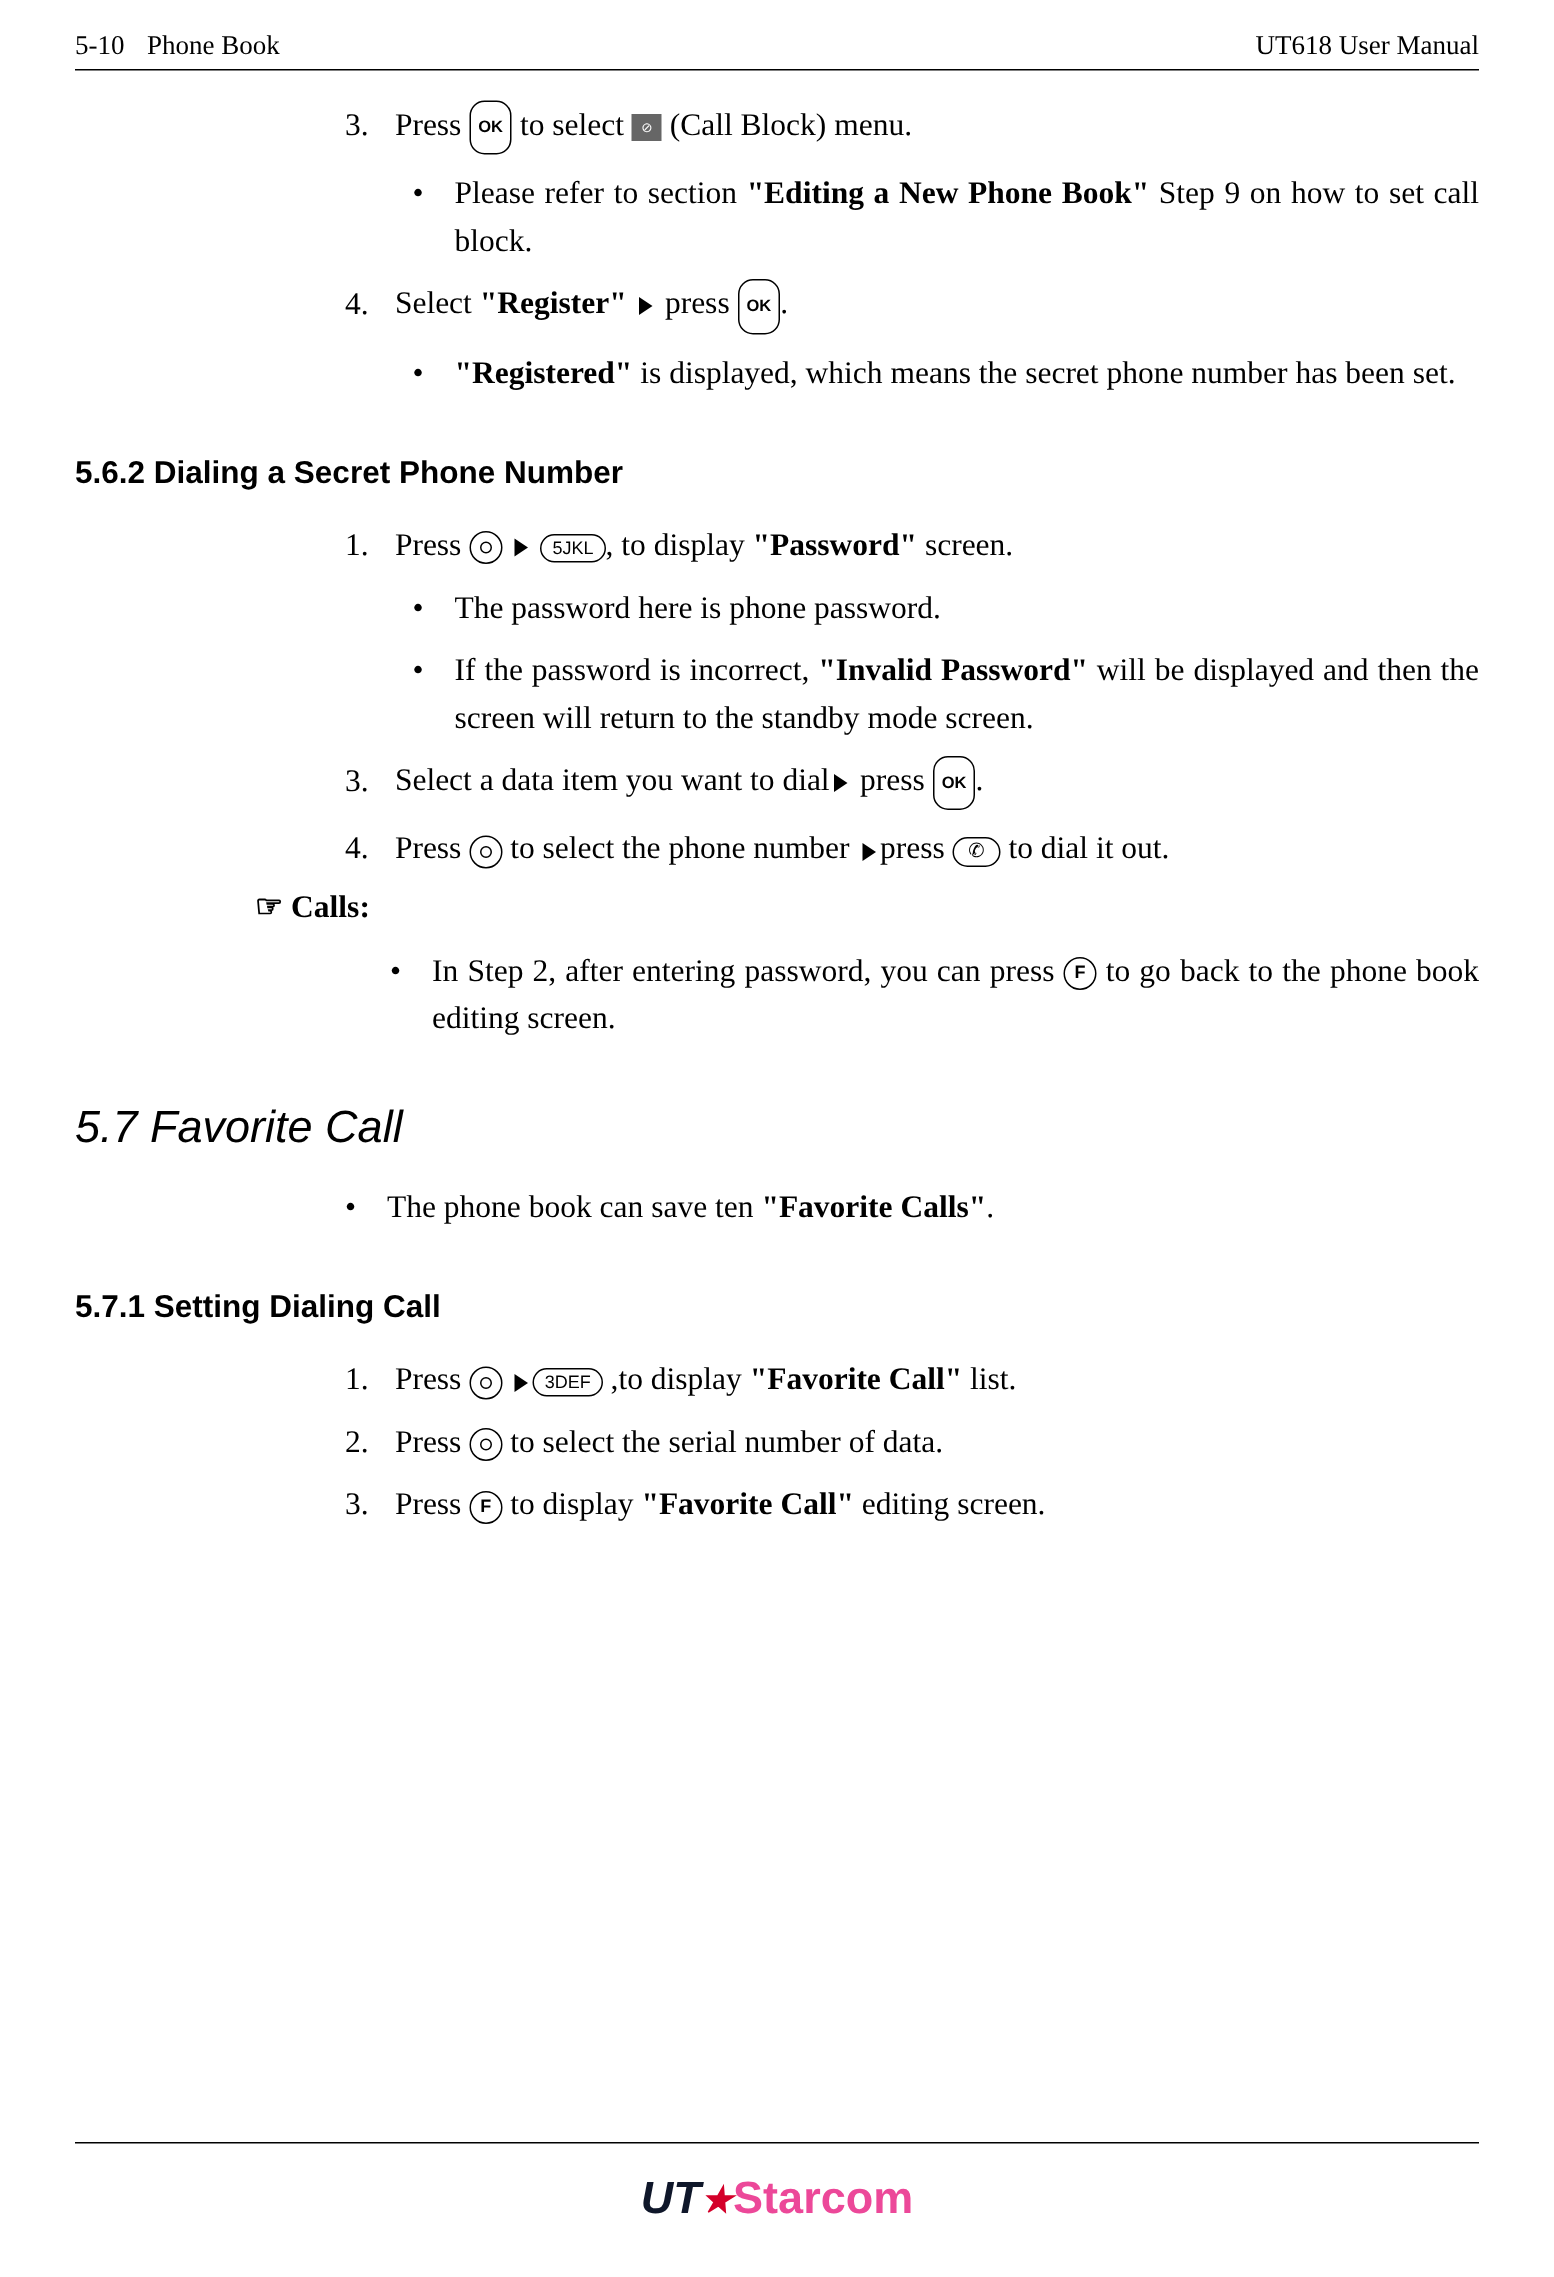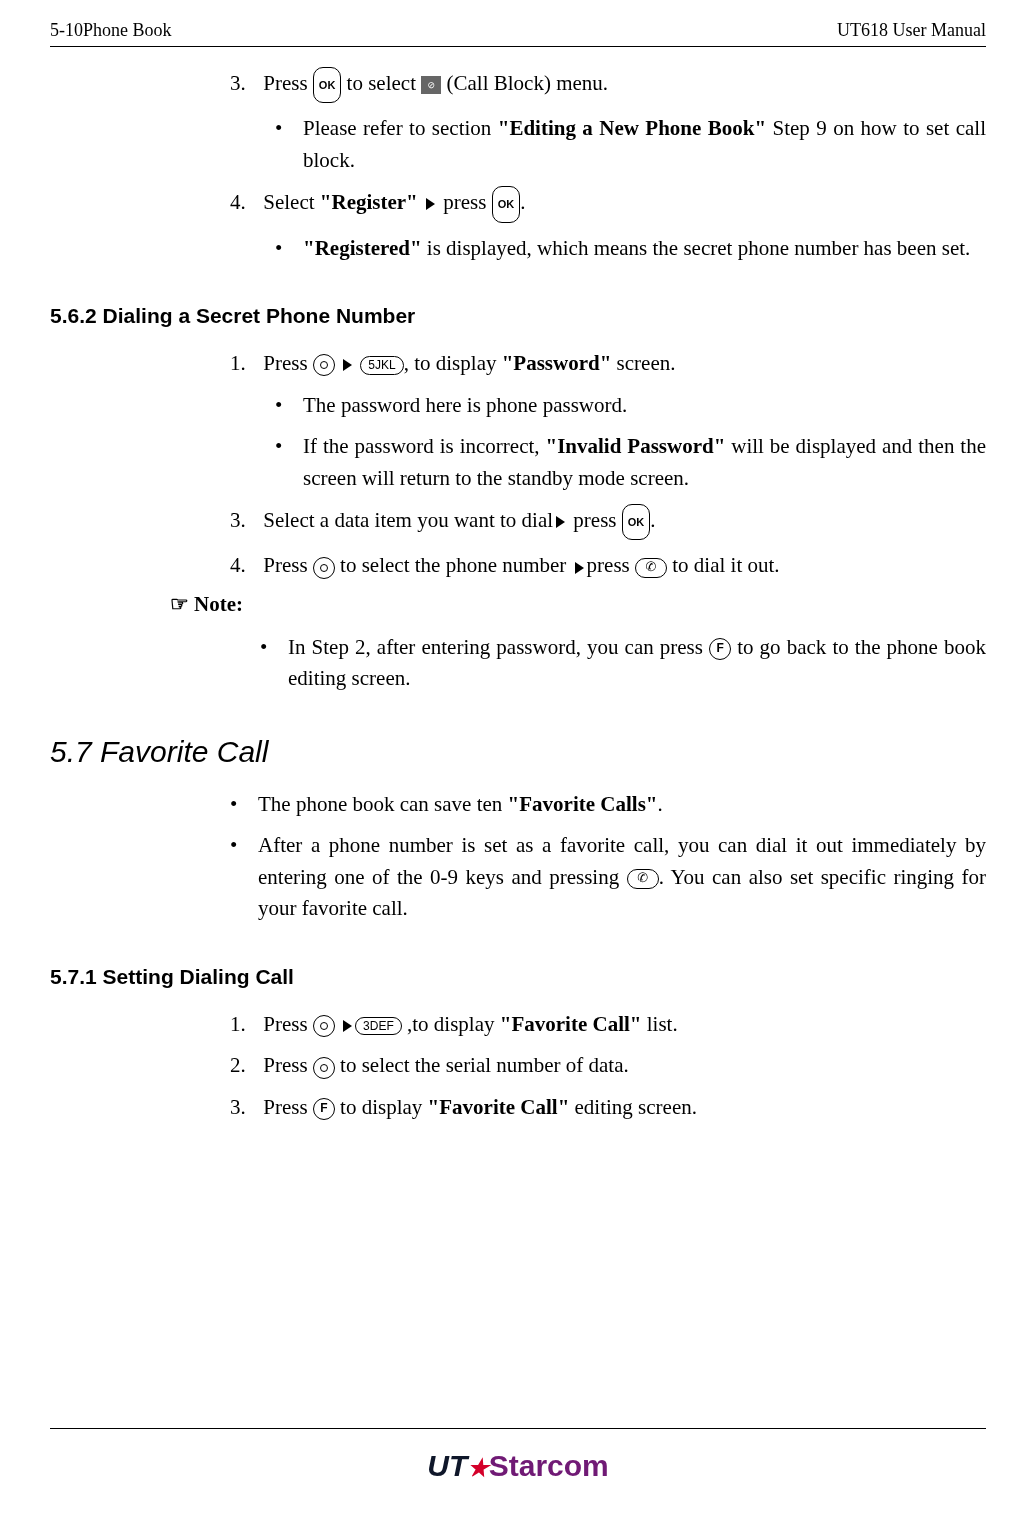--- a/index.html
+++ b/index.html
@@ -19,20 +19,21 @@
     .header {
       display: flex;
       justify-content: space-between;
       font-size: 18px;
       border-bottom: 1px solid #000;
       padding-bottom: 5px;
       margin-bottom: 20px;
     }
     .header-left {
       display: flex;
+      gap: 15px;
     }
     .content {
       padding-left: 0;
     }
     .ol-item {
       margin-left: 180px;
       margin-bottom: 10px;
       font-size: 21px;
       line-height: 1.5;
       text-align: justify;
@@ -203,21 +204,21 @@
     }
     .logo-ut {
       color: #0f172a;
     }
     .logo-star {
       color: #d4002a;
       font-size: 24px;
       vertical-align: middle;
     }
     .logo-com {
-      color: #701a75;
+      color: #ec4899;
       font-style: normal;
     }
   </style>
 </head>
 <body>
 
 <div class="header">
   <div class="header-left">
     <span>5-10</span>
     <span>Phone Book</span>
@@ -268,36 +269,33 @@
     <span class="ol-num">3.</span>
     <span>Select a data item you want to dial</span><span class="arrow"></span><span> press </span><span class="ok-btn">OK</span>.
   </div>
 
   <div class="ol-item">
     <span class="ol-num">4.</span>
     <span>Press </span><span class="nav-circle"></span><span> to select the phone number </span><span class="arrow"></span><span>press </span><span class="call-btn">✆</span><span> to dial it out.</span>
   </div>
 
   <div class="note-label">
-    <span class="hand-icon">☞</span><span class="bold"> Note:</span>
+    <span class="hand-icon">☞</span><span class="bold"> Calls:</span>
   </div>
 
   <div class="bullet-item-lv1" style="margin-left:210px;">
     <span>In Step 2, after entering password, you can press </span><span class="f-btn">F</span><span> to go back to the phone book editing screen.</span>
   </div>
 
   <h1 class="section-h1">5.7   Favorite Call</h1>
 
   <div class="bullet-item-lv1">
     <span>The phone book can save ten </span><span class="bold">"Favorite Calls"</span>.
   </div>
 
-  <div class="bullet-item-lv1">
-    <span>After a phone number is set as a favorite call, you can dial it out immediately by entering one of the 0-9 keys and pressing </span><span class="call-btn">✆</span><span>. You can also set specific ringing for your favorite call.</span>
-  </div>
 
   <h2 class="section-h2">5.7.1 Setting Dialing Call</h2>
 
   <div class="ol-item">
     <span class="ol-num">1.</span>
     <span>Press </span><span class="nav-circle"></span>
     <span class="arrow"></span><span class="num-btn">3DEF</span><span> ,to display </span><span class="bold">"Favorite Call"</span><span> list.</span>
   </div>
 
   <div class="ol-item">

